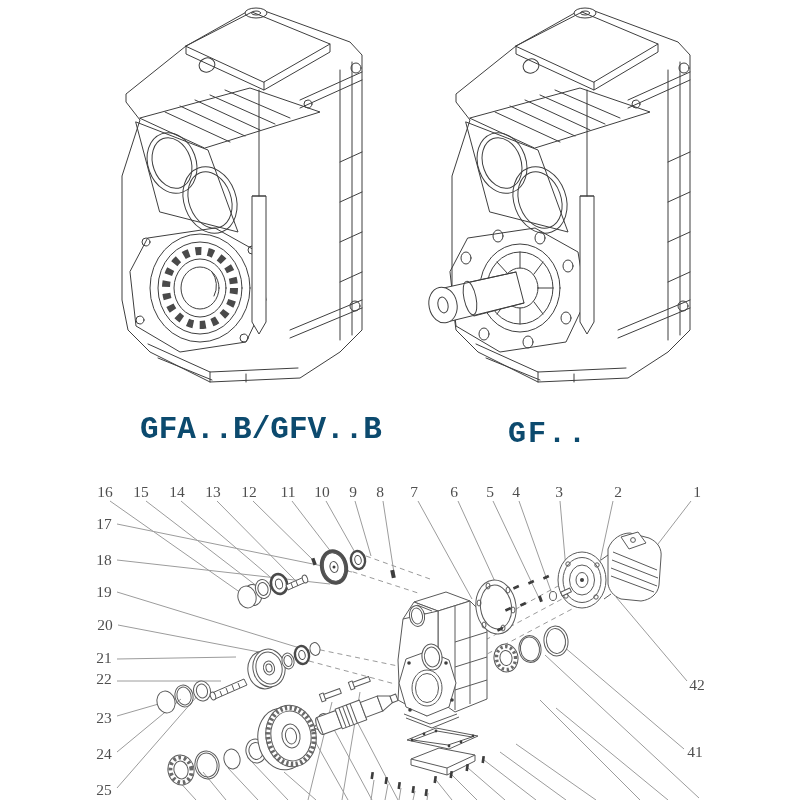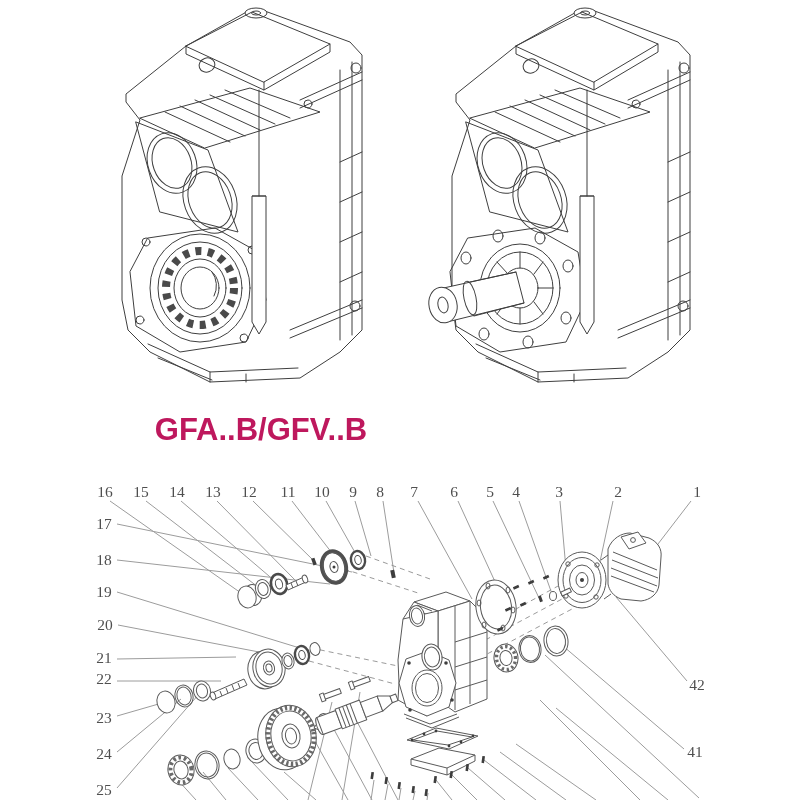--- a/index.html
+++ b/index.html
@@ -1,19 +1,19 @@
 <!DOCTYPE html>
 <html><head>
 <meta charset="utf-8">
 <style>
   html,body{margin:0;padding:0;background:#fff;}
   .page{position:relative;width:800px;height:800px;background:#ffffff;overflow:hidden;
         font-family:"Liberation Serif", serif;}
-  .caption{position:absolute;font-weight:700;color:#be185d;text-align:center;
-           font-family:Liberation Sans, sans-serif;letter-spacing:0px;}
+  .caption{position:absolute;font-weight:700;color:#0c4a6e;text-align:center;
+           font-family:Liberation Mono, monospace;letter-spacing:0px;}
   #caption-left{left:118px;top:412px;width:286px;font-size:31px;}
   #caption-right{left:488px;top:417px;width:120px;font-size:30px;letter-spacing:2px;}
   svg{position:absolute;}
   .ink{stroke:#3f3f3f;fill:none;stroke-width:1;stroke-linejoin:round;stroke-linecap:round;}
   .inkw{stroke:#3f3f3f;fill:#ffffff;stroke-width:1;stroke-linejoin:round;}
   .pl{stroke:#5a5a5a;fill:none;stroke-width:1;stroke-linejoin:round;}
   .plw{stroke:#5a5a5a;fill:#ffffff;stroke-width:1;stroke-linejoin:round;}
   .dk{stroke:#4a4a4a;fill:none;}
   .dark{fill:#3d3d3d;stroke:none;}
   .dash{stroke:#8f8f8f;stroke-width:0.9;fill:none;stroke-dasharray:5 4;}
@@ -118,20 +118,21 @@
       <circle class="ink" cx="684" cy="68" r="5"></circle>
       <circle class="ink" cx="683" cy="306" r="5"></circle>
       <circle class="ink" cx="636" cy="104" r="4"></circle>
       <path class="inkw" d="M580,196 L580,322 L587,334 L594,322 L594,196 Z M580,196 L594,196"></path>
       <path class="ink" d="M587,90 L587,196"></path>
       <path class="ink" d="M476,344 L538,372 L626,368 M486,358 L540,380 M574,374 L574,382 M538,372 L538,382"></path>
     </g>
   </svg>
 
   <div class="caption" id="caption-left">GFA..B/GFV..B</div>
+  <div class="caption" id="caption-right">GF..</div>
 
   <svg style="left:0px;top:470px;" width="800" height="330" viewBox="0 470 800 330">
 
     <g id="leader-layer" stroke="#9c9c9c" stroke-width="1" fill="none">
         <line x1="691" y1="501" x2="648" y2="557"></line>
         <line x1="613" y1="501" x2="598" y2="571"></line>
         <line x1="560" y1="501" x2="568" y2="592"></line>
         <line x1="519" y1="501" x2="552" y2="594"></line>
         <line x1="493" y1="501" x2="539" y2="598"></line>
         <line x1="458" y1="501" x2="497" y2="586"></line>

